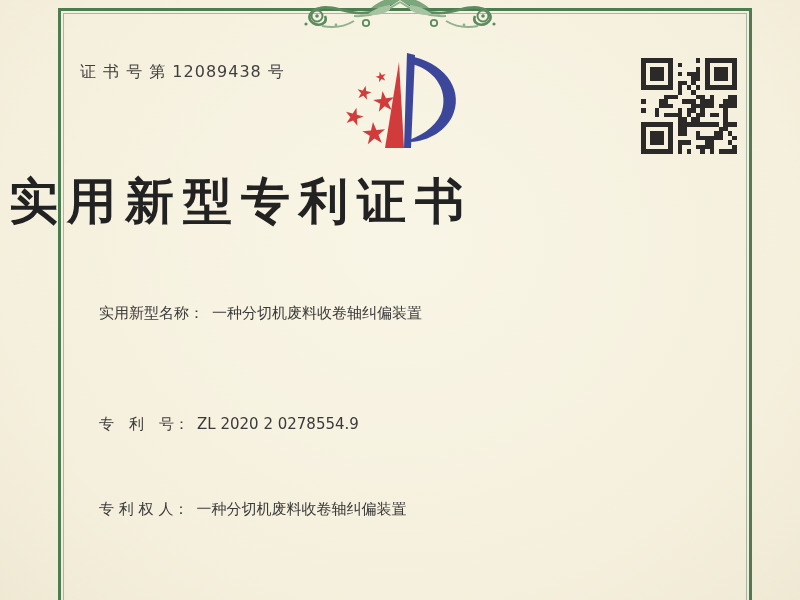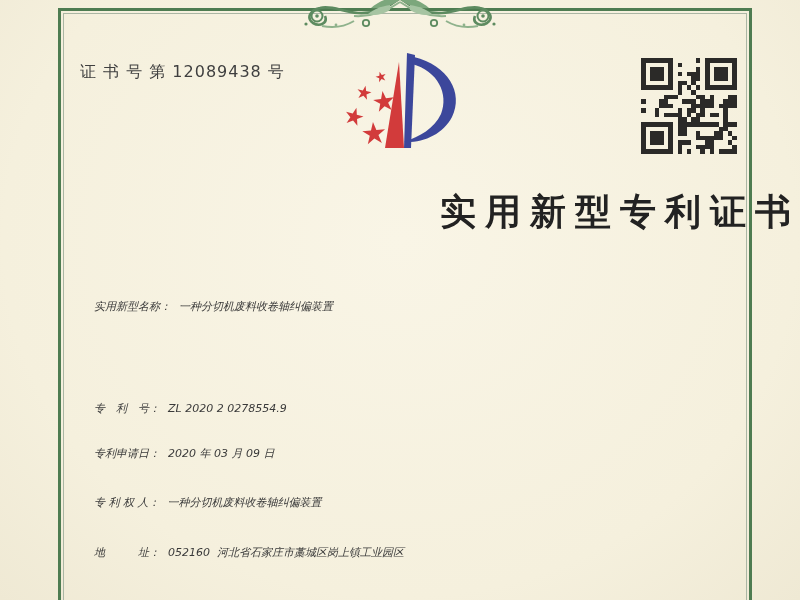--- a/index.html
+++ b/index.html
@@ -21,32 +21,32 @@
     content:"";position:absolute;inset:2px;border:1px solid #aab6a4;
   }
   .ornament{position:absolute;left:270px;top:0;width:260px;height:30px;}
   .cert-no{
     position:absolute;left:80px;top:62px;
     font-size:16px;letter-spacing:1px;color:#3f3f3f;white-space:pre;
   }
   .logo{position:absolute;left:340px;top:45px;width:130px;height:120px;}
   .qr{position:absolute;left:638px;top:58px;width:102px;height:96px;}
   .title{
-    position:absolute;left:0;top:188px;width:800px;
-    text-align:right;
+    position:absolute;left:0;top:169px;width:800px;
+    text-align:left;
     font-family:"Liberation Serif","DejaVu Serif",serif;
-    font-weight:700;font-size:36px;letter-spacing:9px;color:#222;
+    font-weight:700;font-size:49px;letter-spacing:9px;color:#222;
     text-indent:9px; 
   }
   .row{
-    position:absolute;left:80px;font-size:11px;white-space:pre;color:#3a3a3a;font-style:italic;
+    position:absolute;left:80px;font-size:15px;white-space:pre;color:#3a3a3a;
   }
   .row .lbl{white-space:pre;}
   .row .val{margin-left:8px;white-space:pre;}
-  .r0{top:286px}.r1{top:336px}.r2{top:388px}.r3{top:433px}.r4{top:482px}.r5{top:532px}
+  .r0{top:286px}.r1{top:336px}.r2{top:397px}.r3{top:433px}.r4{top:482px}.r5{top:532px}
   .grant-row{position:absolute;top:577px;left:80px;font-size:17px;white-space:pre;color:#3a3a3a;}
   .grant-no{position:absolute;top:577px;left:408px;font-size:17px;white-space:pre;color:#3a3a3a;}
 </style>
 </head>
 <body>
 
 <div id="page">
 
   <div class="frame"></div>
 
@@ -234,29 +234,23 @@
   </div>
 
   <div class="title">实用新型专利证书</div>
 
   <div class="row r0">
     <span class="lbl">实用新型名称：</span><span class="val">一种分切机废料收卷轴纠偏装置</span>
   </div>
   <div class="row r2">
     <span class="lbl">专　利　号：</span><span class="val">ZL 2020 2 0278554.9</span>
   </div>
-  <div class="row r3">
-    <span class="lbl">专利申请日：</span><span class="val">2020 年 03 月 09 日</span>
-  </div>
   <div class="row r4">
     <span class="lbl">专 利 权 人：</span><span class="val">一种分切机废料收卷轴纠偏装置</span>
   </div>
-  <div class="row r5">
-    <span class="lbl">地　　　址：</span><span class="val">052160  河北省石家庄市藁城区岗上镇工业园区</span>
-  </div>
 
   <div class="grant-row">
     <span class="lbl">授权公告日：</span><span class="val">2020 年 12 月 08 日</span>
   </div>
   <div class="grant-no">
     <span class="lbl">授权公告号：</span><span class="val">CN 212101469 U</span>
   </div>
 
 </div>
 

